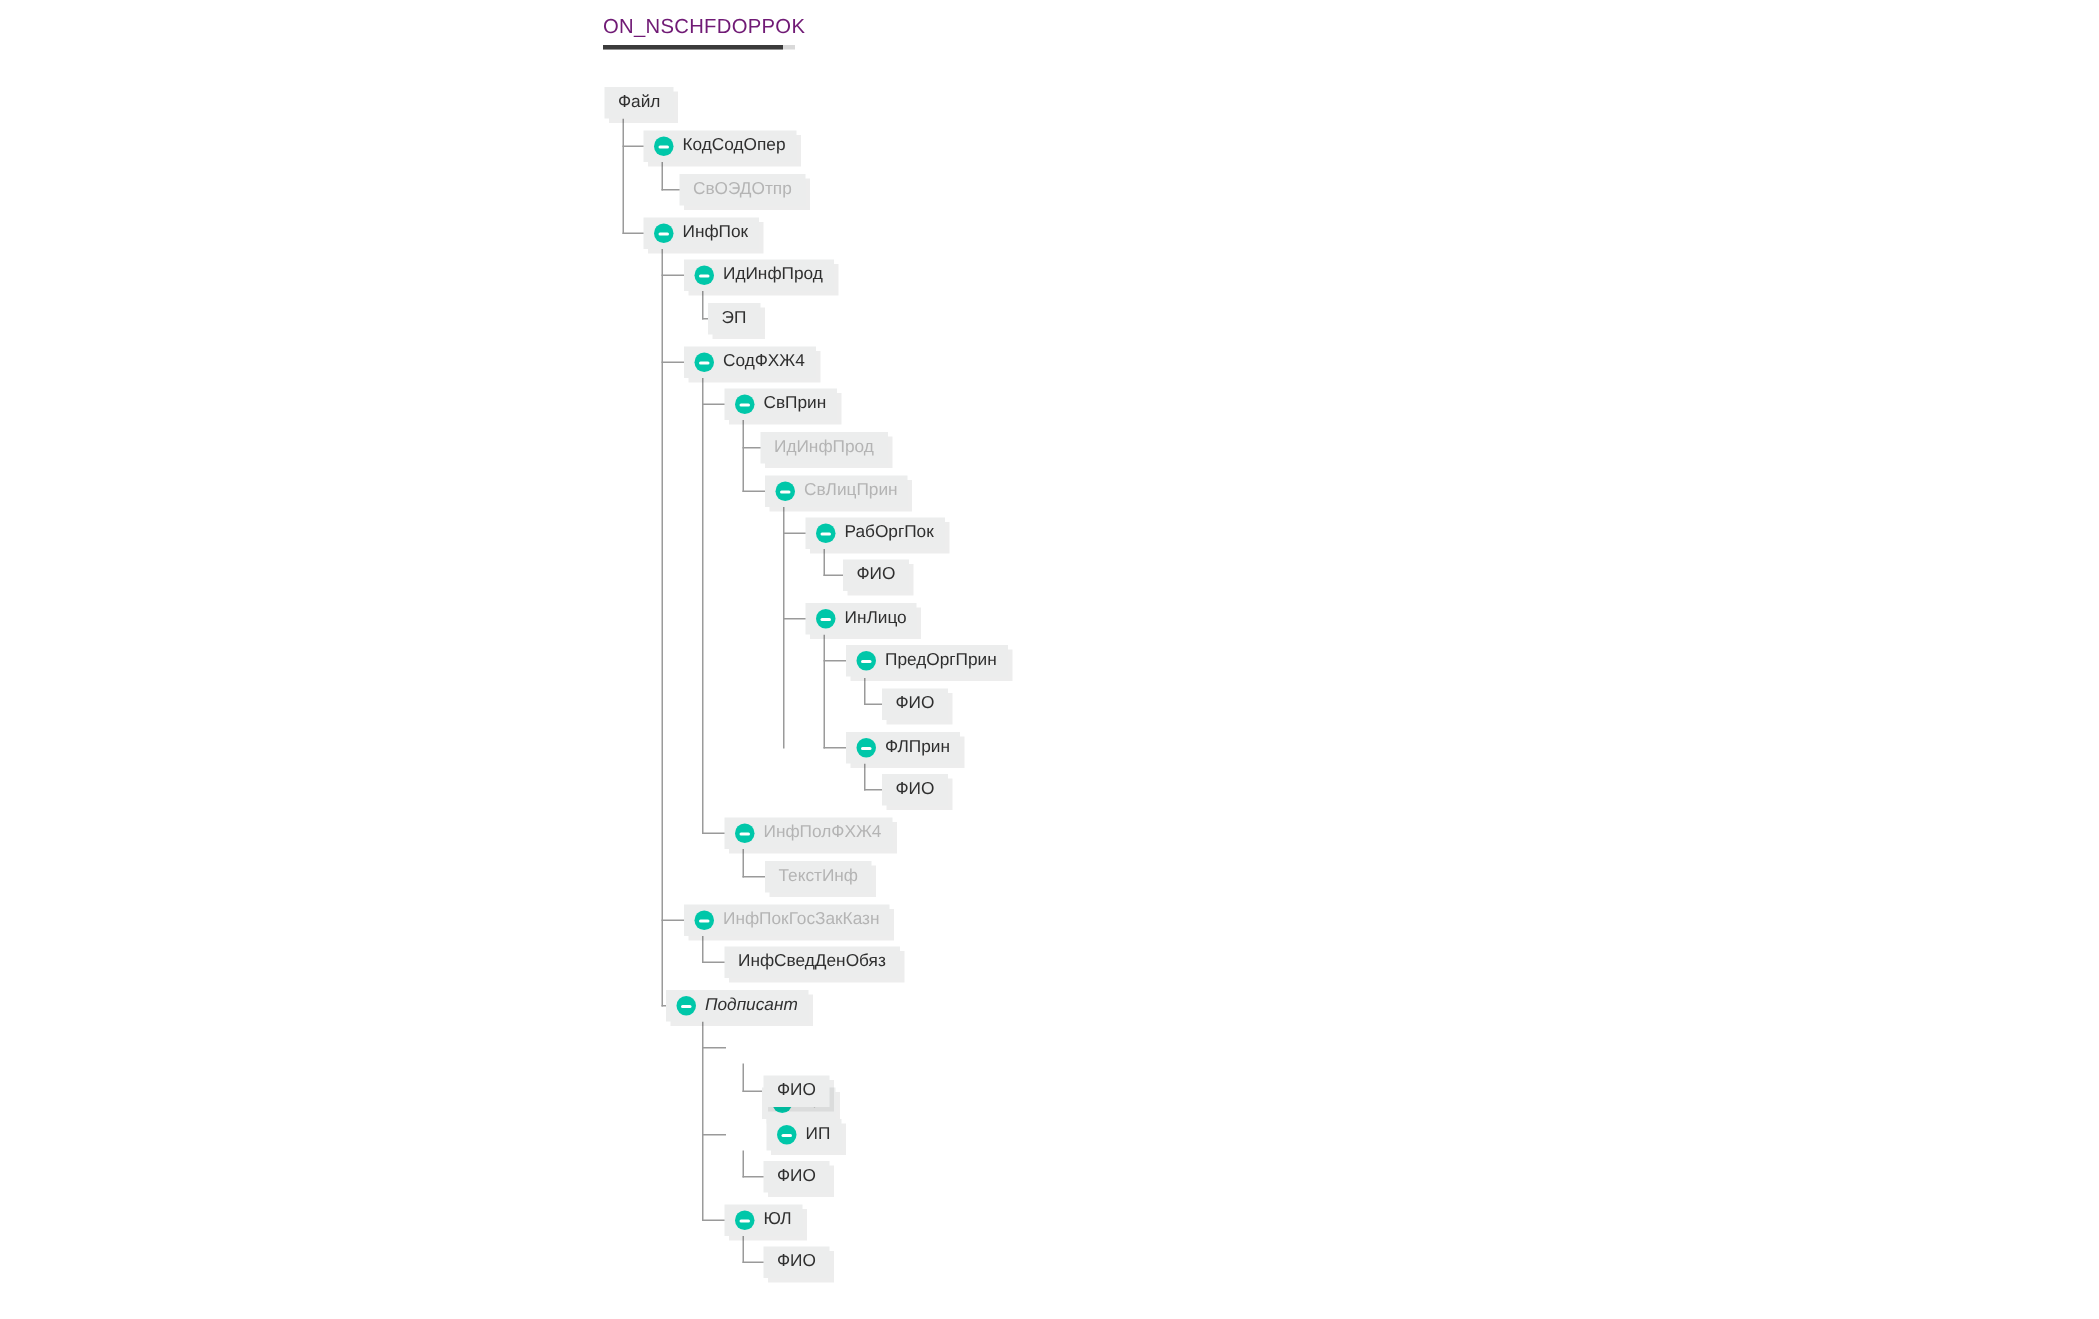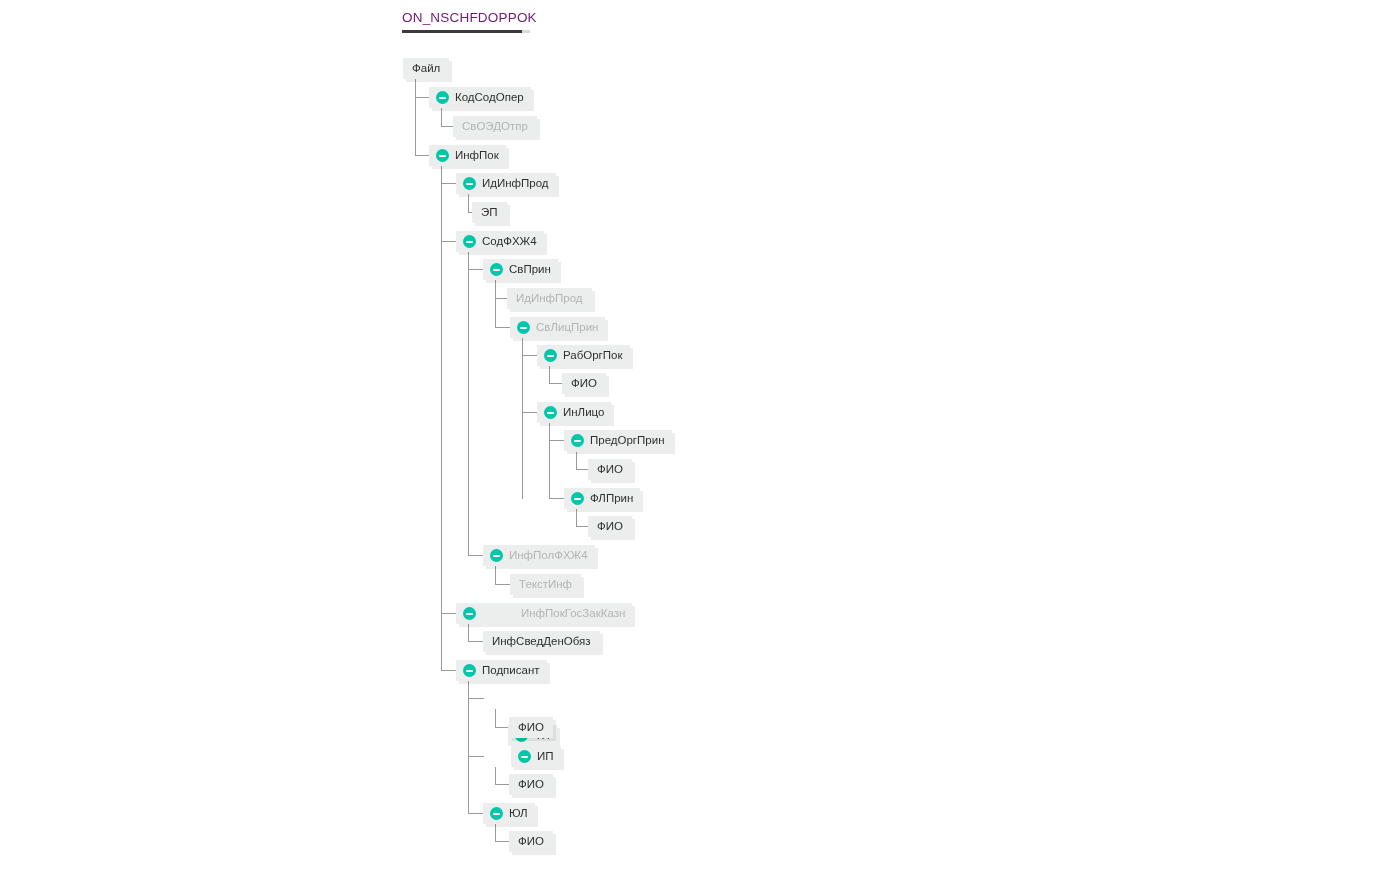--- a/index.html
+++ b/index.html
@@ -188,28 +188,28 @@
         <div class="node plain" style="left: 588px; top: 516px; min-width: 36px;">
           <span class="node-label">ФИО</span>
         </div>
         <div class="node muted" style="left: 483px; top: 545px; min-width: 91px;">
           <span class="toggle"></span>
           <span class="node-label">ИнфПолФХЖ4</span>
         </div>
         <div class="node muted plain" style="left: 510px; top: 574px; min-width: 57px;">
           <span class="node-label">ТекстИнф</span>
         </div>
-        <div class="node muted" style="left: 456px; top: 603px; min-width: 125px; gap: 39px;">
+        <div class="node muted" style="left: 456px; top: 603px; min-width: 125px;">
           <span class="toggle"></span>
           <span class="node-label">ИнфПокГосЗакКазн</span>
         </div>
         <div class="node plain" style="left: 483px; top: 631px; min-width: 99px;">
           <span class="node-label">ИнфСведДенОбяз</span>
         </div>
-        <div class="node" style="left: 456px; top: 660px; min-width: 79px;">
+        <div class="node" style="left: 444px; top: 660px; min-width: 79px; font-style: italic;">
           <span class="toggle"></span>
           <span class="node-label">Подписант</span>
         </div>
         <div class="node" style="left: 508px; top: 688px; min-width: 44px; margin-top: 37px;">
           <span class="toggle"></span>
           <span class="node-label">ФЛ</span>
         </div>
         <div class="node plain" style="left: 509px; top: 717px; min-width: 36px;">
           <span class="node-label">ФИО</span>
         </div>

